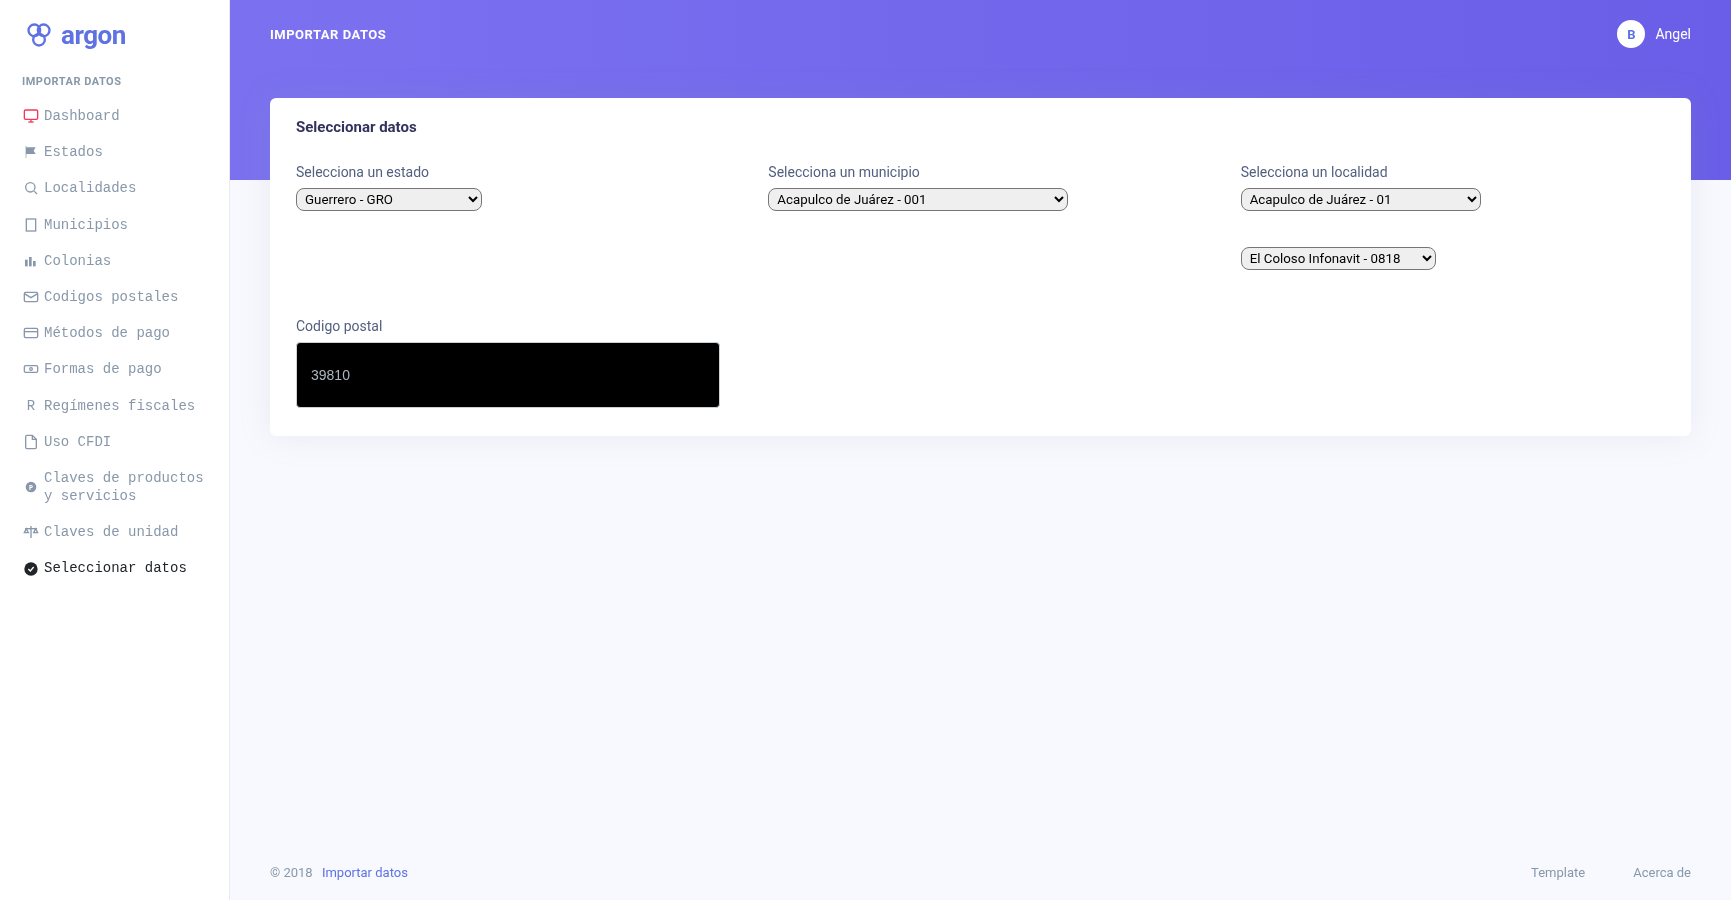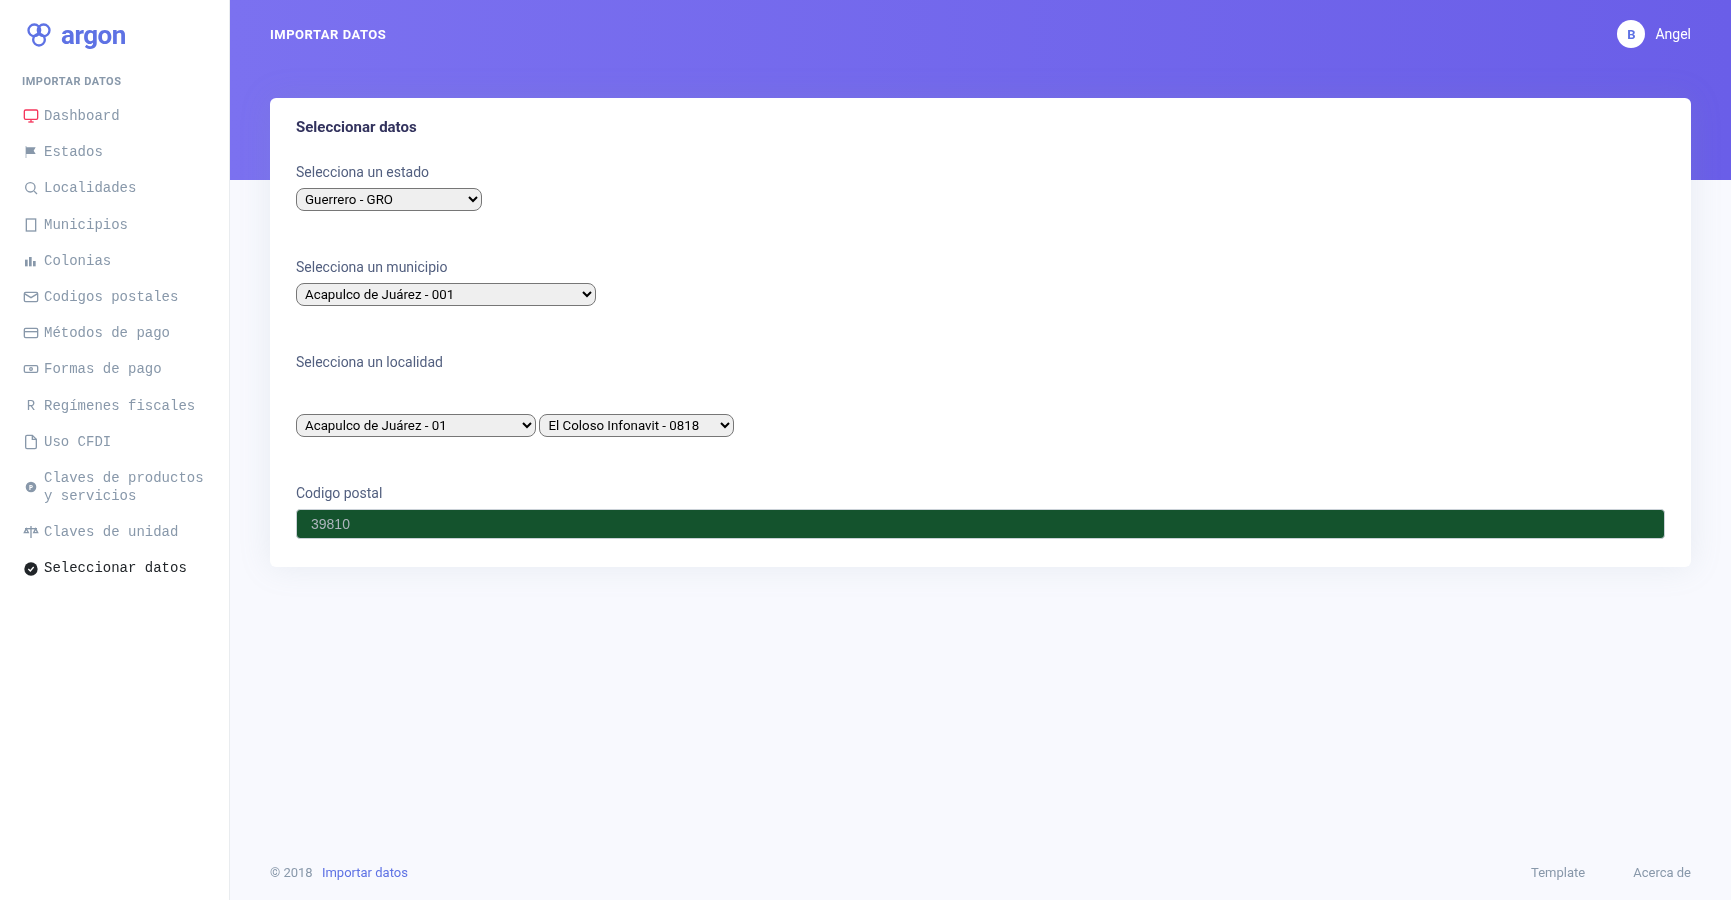--- a/index.html
+++ b/index.html
@@ -111,21 +111,21 @@
   padding: 20px 26px 28px 26px;
 }
 .card-title {
   font-size: 15px;
   font-weight: 700;
   color: #32325d;
   margin-bottom: 28px;
 }
 .form-grid {
   display: grid;
-  grid-template-columns: 1fr;
+  grid-template-columns: 1fr 1fr 1fr;
   column-gap: 40px;
   row-gap: 20px;
   gap: 48px;
 }
 .form-group label {
   display: block;
   font-size: 14px;
   color: #525f7f;
   margin-bottom: 8px;
 }
@@ -136,26 +136,26 @@
   border: 1px solid #767676;
   background: #efefef;
   border-radius: 8px;
 }
 .sel-estado { width: 186px; }
 .sel-municipio { width: 300px; }
 .sel-localidad { width: 240px; }
 .sel-colonia { width: 195px; margin-top: 36px; }
 .input-cp {
   width: 100%;
-  padding: 6px 14px;
+  padding: 24px 14px;
   border: 1px solid #cad1d7;
   border-radius: 4px;
   font-size: 14px;
   color: #8898aa;
-  background: #14532d;
+  background: #000000;
 }
 .input-cp::placeholder { color:#adb5bd; }
 .footer {
   position: absolute;
   bottom: 0; left: 230px; right: 0;
   padding: 20px 40px;
   display: flex;
   justify-content: space-between;
   align-items: center;
   font-size: 13px;

